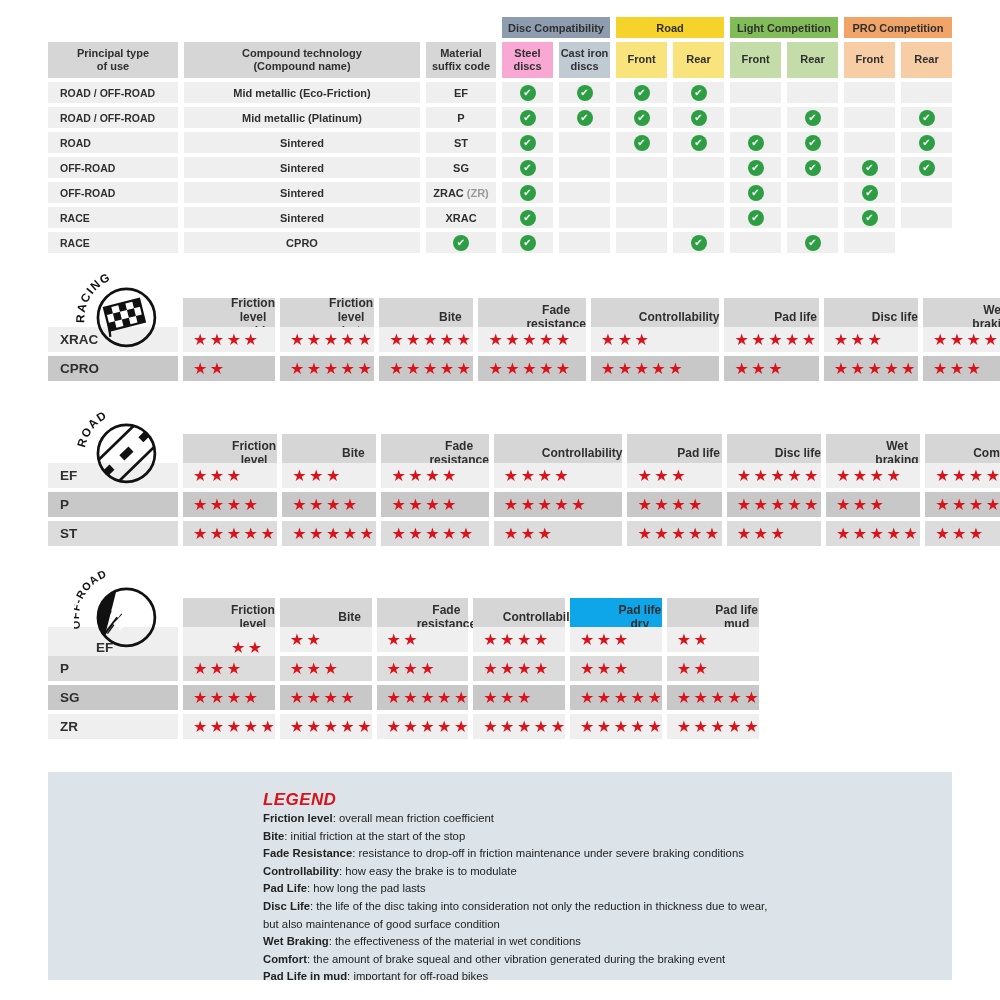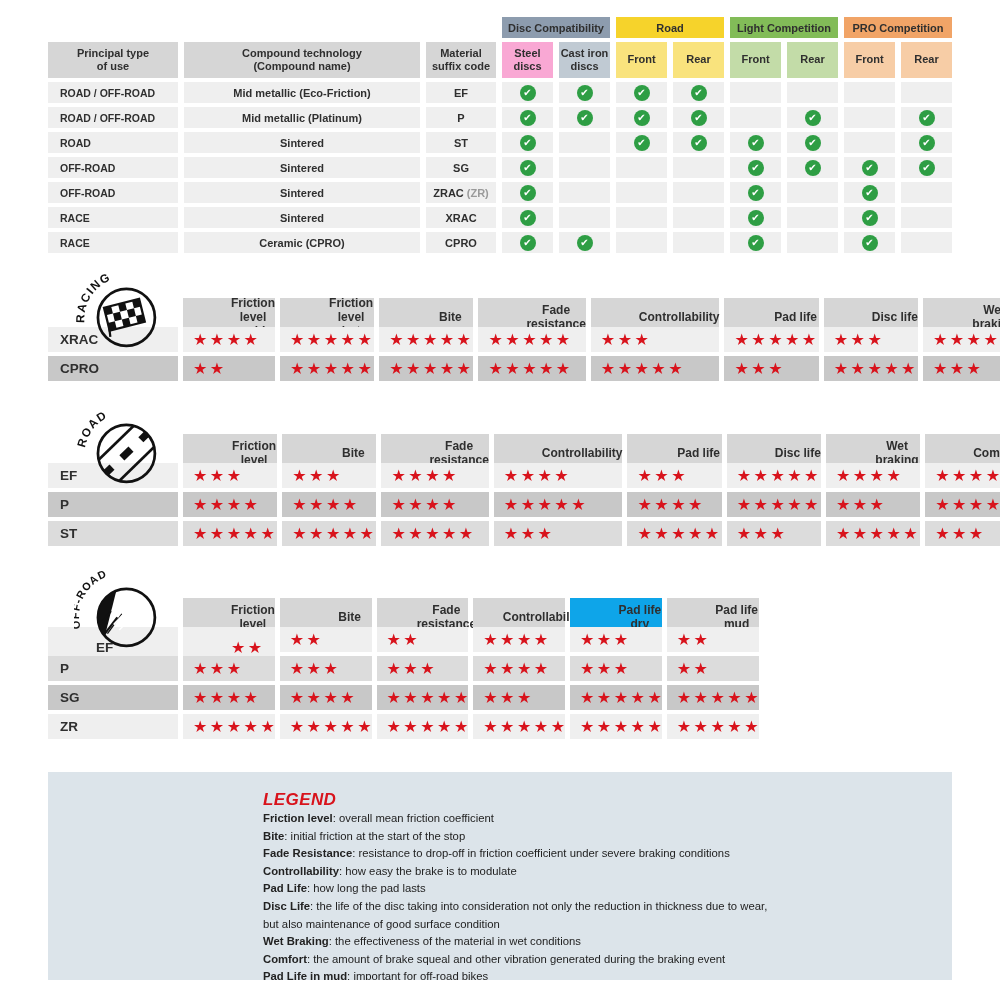--- a/index.html
+++ b/index.html
@@ -205,21 +205,20 @@
       <div class="cell check-cell"></div>
       <div class="cell check-cell">
         <span class="chk" style="background: rgb(46, 158, 68);">✔</span>
       </div>
       <div class="cell check-cell"></div>
       <div class="cell check-cell">
         <span class="chk" style="background: rgb(46, 158, 68);">✔</span>
       </div>
       <div class="cell check-cell"></div>
       <div class="cell use-cell">RACE</div>
-      <div class="cell compound-cell">Ceramic (CPRO)</div>
       <div class="cell code-cell">
         <span>CPRO</span>
       </div>
       <div class="cell check-cell">
         <span class="chk" style="background: rgb(46, 158, 68);">✔</span>
       </div>
       <div class="cell check-cell">
         <span class="chk" style="background: rgb(46, 158, 68);">✔</span>
       </div>
       <div class="cell check-cell"></div>
@@ -418,21 +417,21 @@
         <div class="cell starcell" style="background: rgb(239, 239, 239); color: rgb(216, 19, 28);">★★★★★</div>
       </div>
   </div>
 
   <div class="legend" style="background: rgb(220, 228, 234);">
     <div class="legend-inner">
       <div class="legend-title" style="color: rgb(216, 19, 28);">LEGEND</div>
       <div>
           <div class="lline"><span class="lterm">Friction level</span><span class="ldesc">: overall mean friction coefficient</span></div>
           <div class="lline"><span class="lterm">Bite</span><span class="ldesc">: initial friction at the start of the stop</span></div>
-          <div class="lline"><span class="lterm">Fade Resistance</span><span class="ldesc">: resistance to drop-off in friction coefficient under severe braking conditions</span></div>
+          <div class="lline"><span class="lterm">Fade Resistance</span><span class="ldesc">: resistance to drop-off in friction maintenance under severe braking conditions</span></div>
           <div class="lline"><span class="lterm">Controllability</span><span class="ldesc">: how easy the brake is to modulate</span></div>
           <div class="lline"><span class="lterm">Pad Life</span><span class="ldesc">: how long the pad lasts</span></div>
           <div class="lline"><span class="lterm">Disc Life</span><span class="ldesc">: the life of the disc taking into consideration not only the reduction in thickness due to wear,
 but also maintenance of good surface condition</span></div>
           <div class="lline"><span class="lterm">Wet Braking</span><span class="ldesc">: the effectiveness of the material in wet conditions</span></div>
           <div class="lline"><span class="lterm">Comfort</span><span class="ldesc">: the amount of brake squeal and other vibration generated during the braking event</span></div>
           <div class="lline"><span class="lterm">Pad Life in mud</span><span class="ldesc">: important for off-road bikes</span></div>
         </div>
     </div>
   </div>

